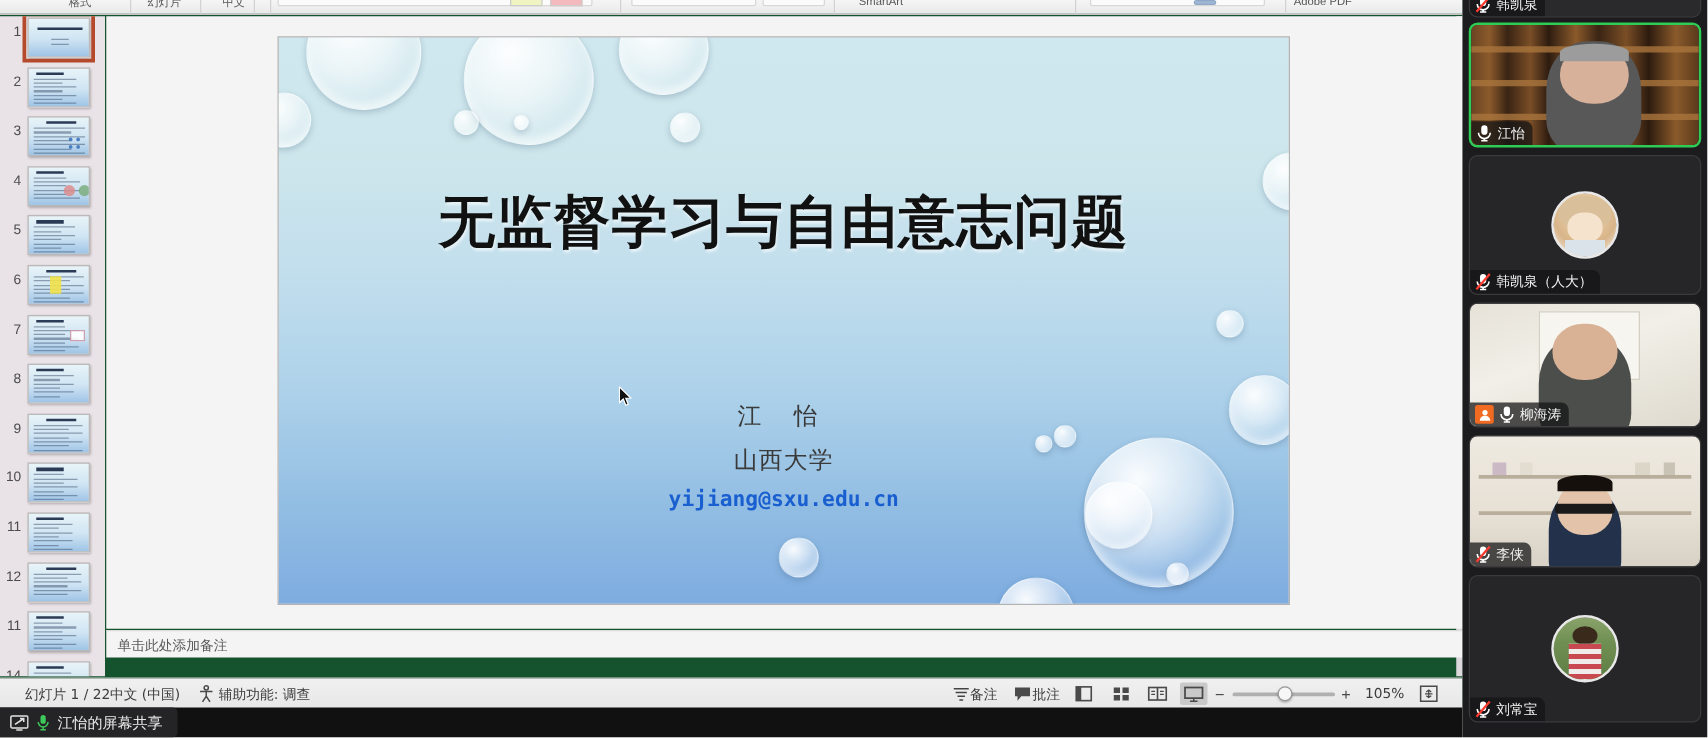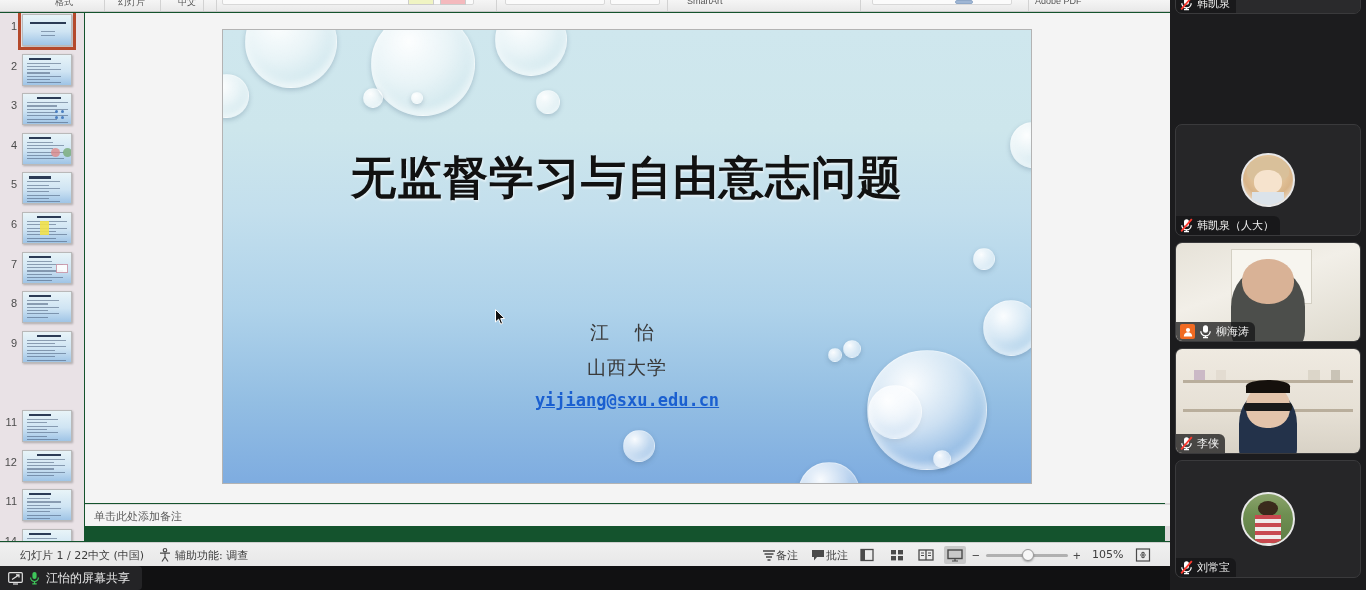--- a/index.html
+++ b/index.html
@@ -96,21 +96,21 @@
   .slide-author, .slide-org {
     position:absolute; left:0; right:0; text-align:center;
     font-family:"DejaVu Sans","Liberation Sans",sans-serif;
     font-size:19px; color:#3a3a3a;
   }
   .slide-author { top:290px; letter-spacing:10px; }
   .slide-org    { top:325px; letter-spacing:1px; }
   .slide-mail {
     position:absolute; left:0; right:0; top:360px; text-align:center;
     font-family:"DejaVu Sans Mono","Liberation Mono",monospace;
-    font-size:17px; color:#1a5fd0; text-decoration:underline; font-weight:700;
+    font-size:17px; color:#1a5fd0; font-weight:700;
   }
 
   .cursor { position:absolute; left:410px; top:296px; width:11px; height:17px; }
 
   
   .notes {
     position:absolute; left:85px; top:504px; width:1085px; height:22px;
     background:#f4f4f4; border-top:1px solid #dcdcdc;
   }
   .notes span {
@@ -327,20 +327,33 @@
           <div class="tl hdr" style="left:14px;top:3px;width:24px"></div>
           <div class="tl" style="left:4px;top:8px;width:39px"></div>
           <div class="tl" style="left:4px;top:11.3px;width:28px"></div>
           <div class="tl" style="left:4px;top:14.6px;width:39px"></div>
           <div class="tl" style="left:4px;top:17.9px;width:28px"></div>
           <div class="tl" style="left:4px;top:21.2px;width:39px"></div>
           <div class="tl" style="left:4px;top:24.5px;width:28px"></div>
           <div class="tl" style="left:4px;top:27.799999999999997px;width:39px"></div>
         </div>
       </div>
+      <div class="thumb-row" style="top: 354.4px;">
+        <div class="thumb-num">10</div>
+        <div class="thumb-box">
+          <div class="tl hdr" style="left:6px;top:3px;width:22px"></div>
+          <div class="tl" style="left:4px;top:8px;width:24px"></div>
+          <div class="tl" style="left:4px;top:11.3px;width:35px"></div>
+          <div class="tl" style="left:4px;top:14.6px;width:24px"></div>
+          <div class="tl" style="left:4px;top:17.9px;width:35px"></div>
+          <div class="tl" style="left:4px;top:21.2px;width:24px"></div>
+          <div class="tl" style="left:4px;top:24.5px;width:35px"></div>
+          <div class="tl" style="left:4px;top:27.799999999999997px;width:24px"></div>
+        </div>
+      </div>
       <div class="thumb-row" style="top: 394px;">
         <div class="thumb-num">11</div>
         <div class="thumb-box">
           <div class="tl hdr" style="left:6px;top:3px;width:22px"></div>
           <div class="tl" style="left:4px;top:8px;width:31px"></div>
           <div class="tl" style="left:4px;top:11.3px;width:20px"></div>
           <div class="tl" style="left:4px;top:14.6px;width:31px"></div>
           <div class="tl" style="left:4px;top:17.9px;width:20px"></div>
           <div class="tl" style="left:4px;top:21.2px;width:31px"></div>
           <div class="tl" style="left:4px;top:24.5px;width:20px"></div>
@@ -502,20 +515,37 @@
     <div class="tile" style="top: -14px; height: 28px;">
       <div style="position:absolute;inset:0;background:#2a2a2c;"></div>
       <div class="namebar">
         <svg width="13" height="15" viewBox="0 0 13 15">
           <rect x="4" y="1.2" width="5" height="7.6" rx="2.5" fill="#ffffff"></rect>
           <path d="M1.8 7.2 a4.7 4.7 0 0 0 9.4 0" stroke="#ffffff" stroke-width="1.3" fill="none"></path>
           <path d="M6.5 11.6 V13.6 M4 13.6 H9" stroke="#ffffff" stroke-width="1.3"></path>
           <path d="M1.2 13.4 L11.8 1.2" stroke="#ff3b30" stroke-width="1.8"></path>
         </svg>
         <span>韩凯泉</span>
+      </div>
+    </div>
+    <div class="tile speaking" style="top: 18px; height: 100px;">
+      <div style="position:absolute;inset:0;background:linear-gradient(90deg,#6b4423 0%,#8b5a2b 8%,#3a2414 16%,#7a4e26 26%,#2e1c10 34%,#8b5a2b 46%,#3a2414 56%,#7a4e26 68%,#2d1b0f 78%,#8b5a2b 90%,#5a3a1c 100%);"></div>
+      <div style="position:absolute;left:0;right:0;top:18%;height:5px;background:#a9743c;opacity:.8"></div>
+      <div style="position:absolute;left:0;right:0;top:46%;height:5px;background:#a9743c;opacity:.8"></div>
+      <div style="position:absolute;left:0;right:0;top:74%;height:5px;background:#a9743c;opacity:.8"></div>
+      <div style="position:absolute;left:33%;top:14%;width:42%;height:92%;border-radius:44% 44% 30% 30%;background:#585858"></div>
+      <div style="position:absolute;left:39%;top:18%;width:30%;height:48%;border-radius:48%;background:#d7b199"></div>
+      <div style="position:absolute;left:39%;top:16%;width:30%;height:14%;border-radius:50% 50% 0 0;background:#9c9c9c"></div>
+      <div class="namebar">
+        <svg width="13" height="15" viewBox="0 0 13 15">
+          <rect x="4" y="1.2" width="5" height="7.6" rx="2.5" fill="#ffffff"></rect>
+          <path d="M1.8 7.2 a4.7 4.7 0 0 0 9.4 0" stroke="#ffffff" stroke-width="1.3" fill="none"></path>
+          <path d="M6.5 11.6 V13.6 M4 13.6 H9" stroke="#ffffff" stroke-width="1.3"></path>
+        </svg>
+        <span>江怡</span>
       </div>
     </div>
     <div class="tile" style="top: 124px; height: 112px;">
       <div class="avatar" style="background:radial-gradient(circle at 50% 34%,#f0dcc0 0%,#e2c39a 38%,#d8b489 60%,#ffffff 100%);">
         <div style="position:absolute;left:8%;top:4%;width:84%;height:52%;border-radius:50% 50% 40% 40%;background:#d9c09a"></div>
         <div style="position:absolute;left:22%;top:30%;width:56%;height:48%;border-radius:46%;background:#f6e3cd"></div>
         <div style="position:absolute;left:18%;top:74%;width:64%;height:30%;background:#dbe3ea"></div>
       </div>
       <div class="namebar">
         <svg width="13" height="15" viewBox="0 0 13 15">

